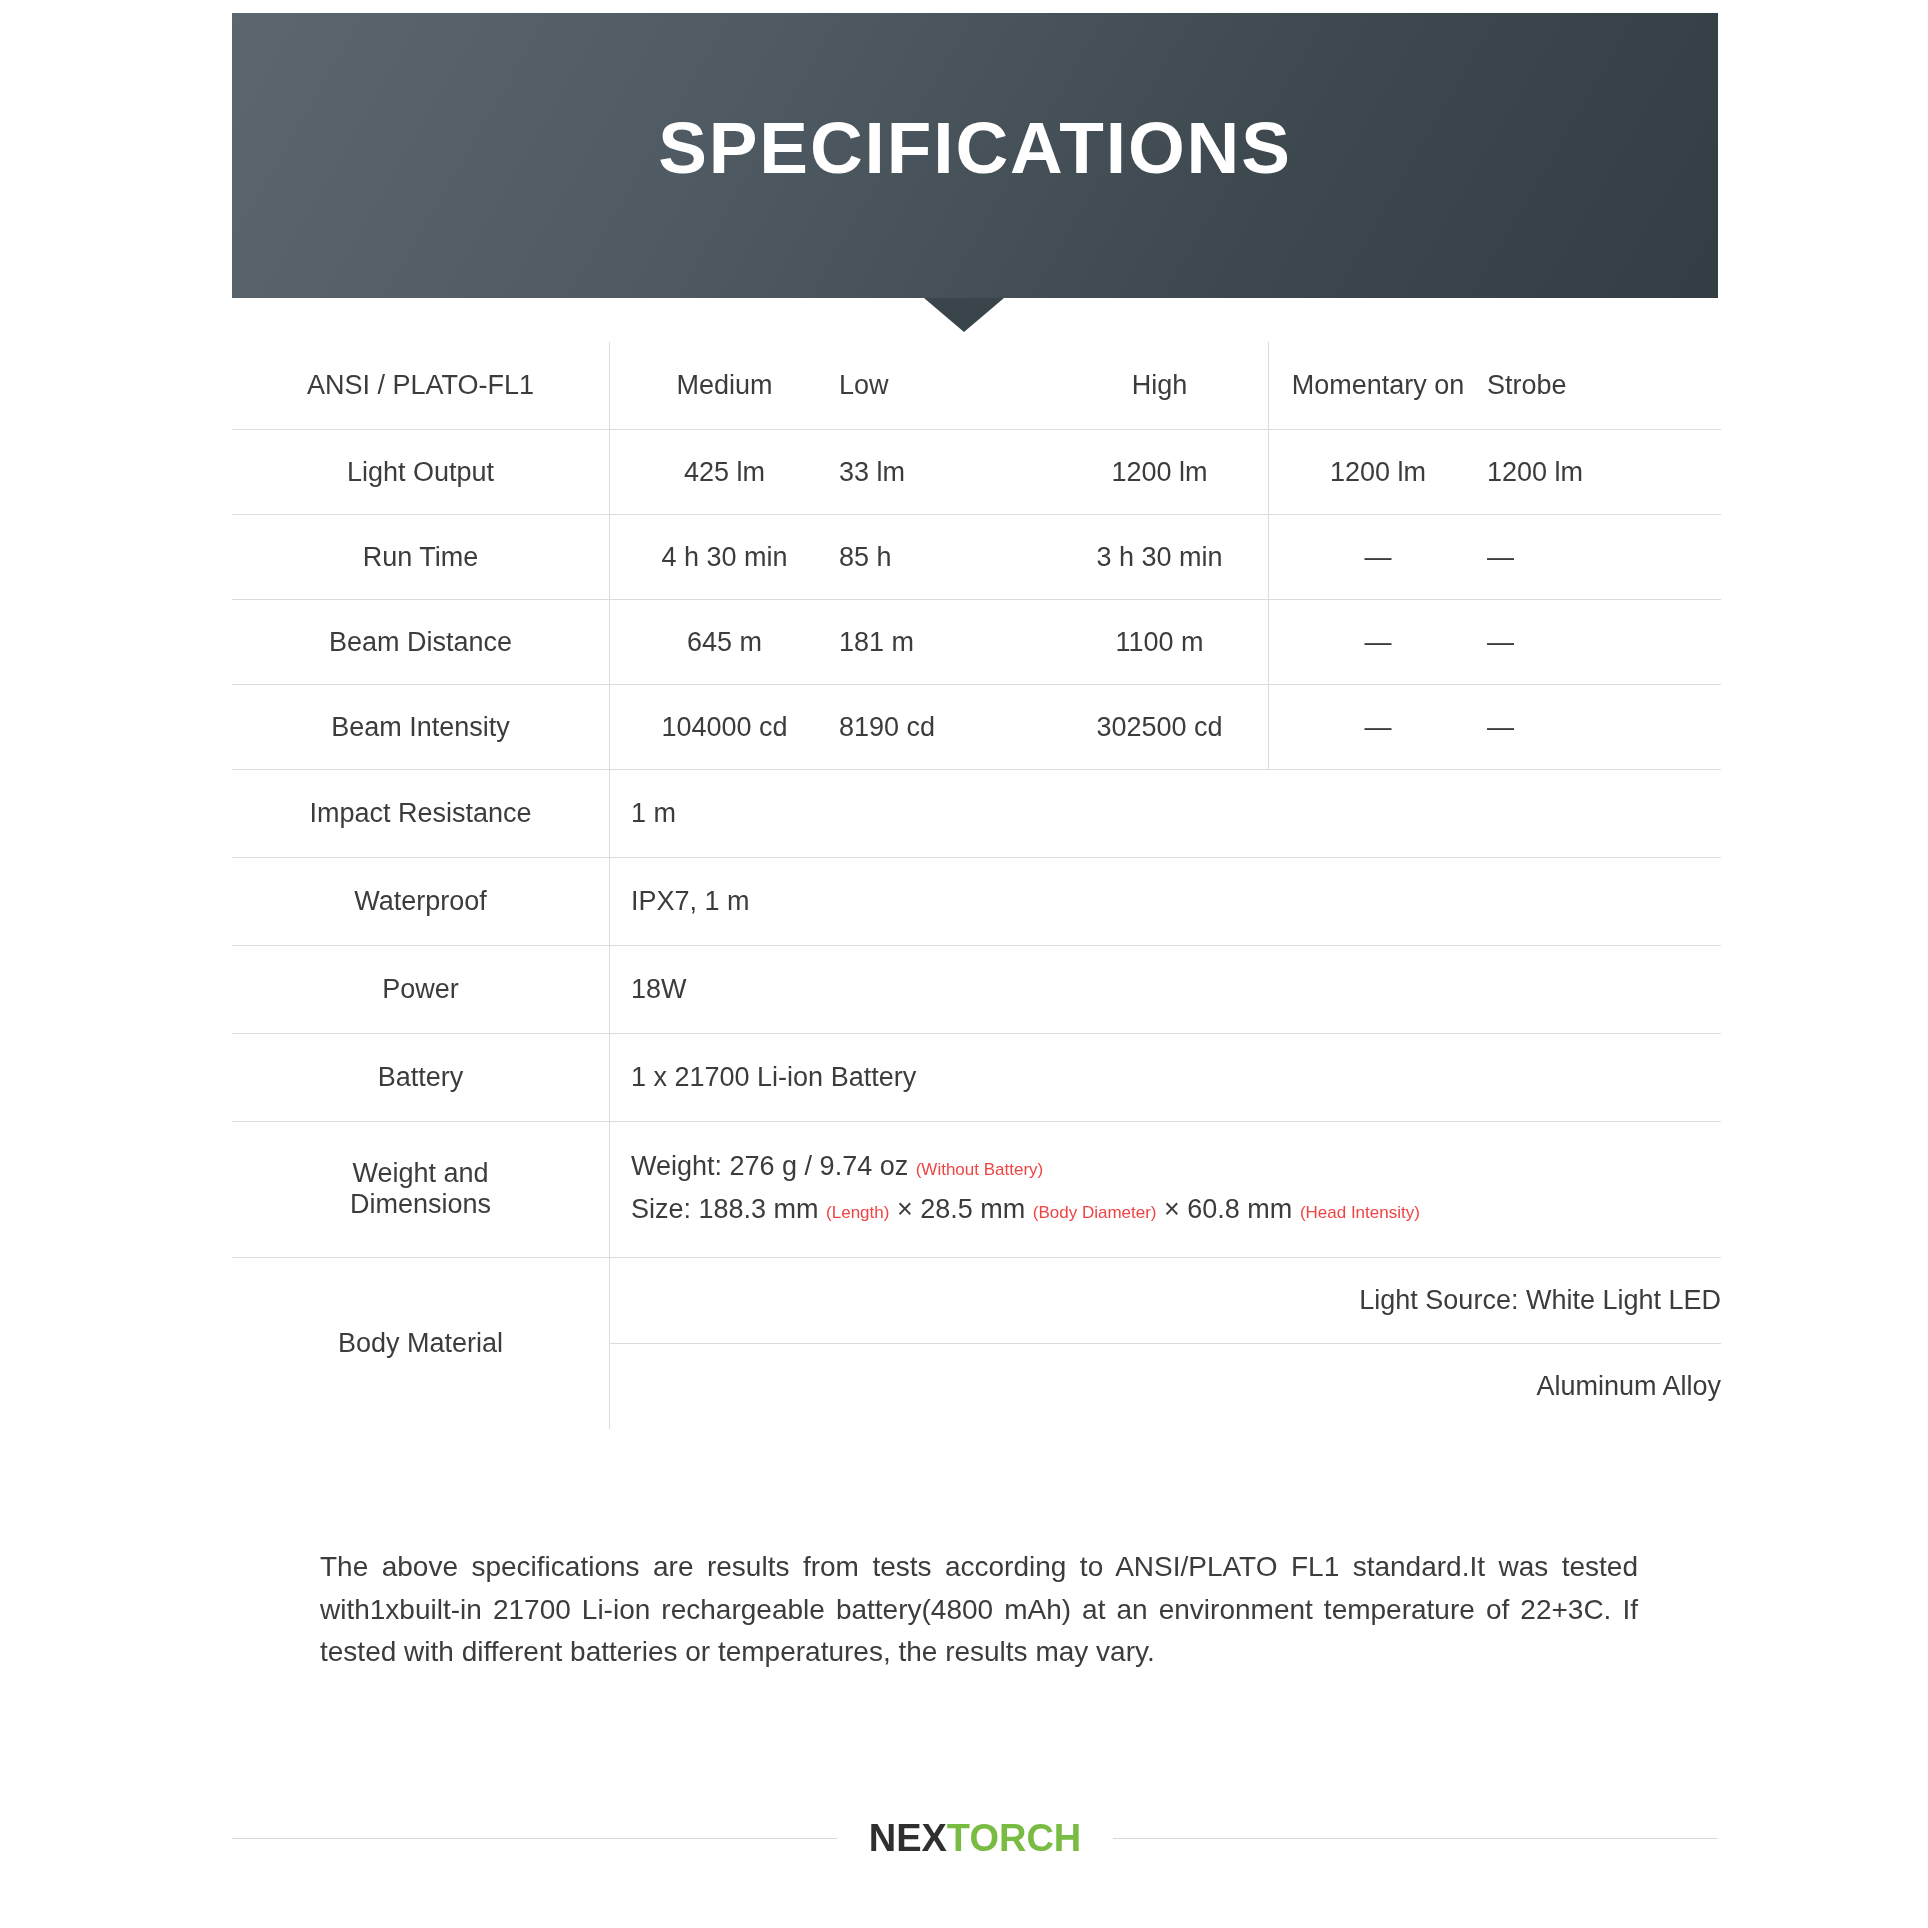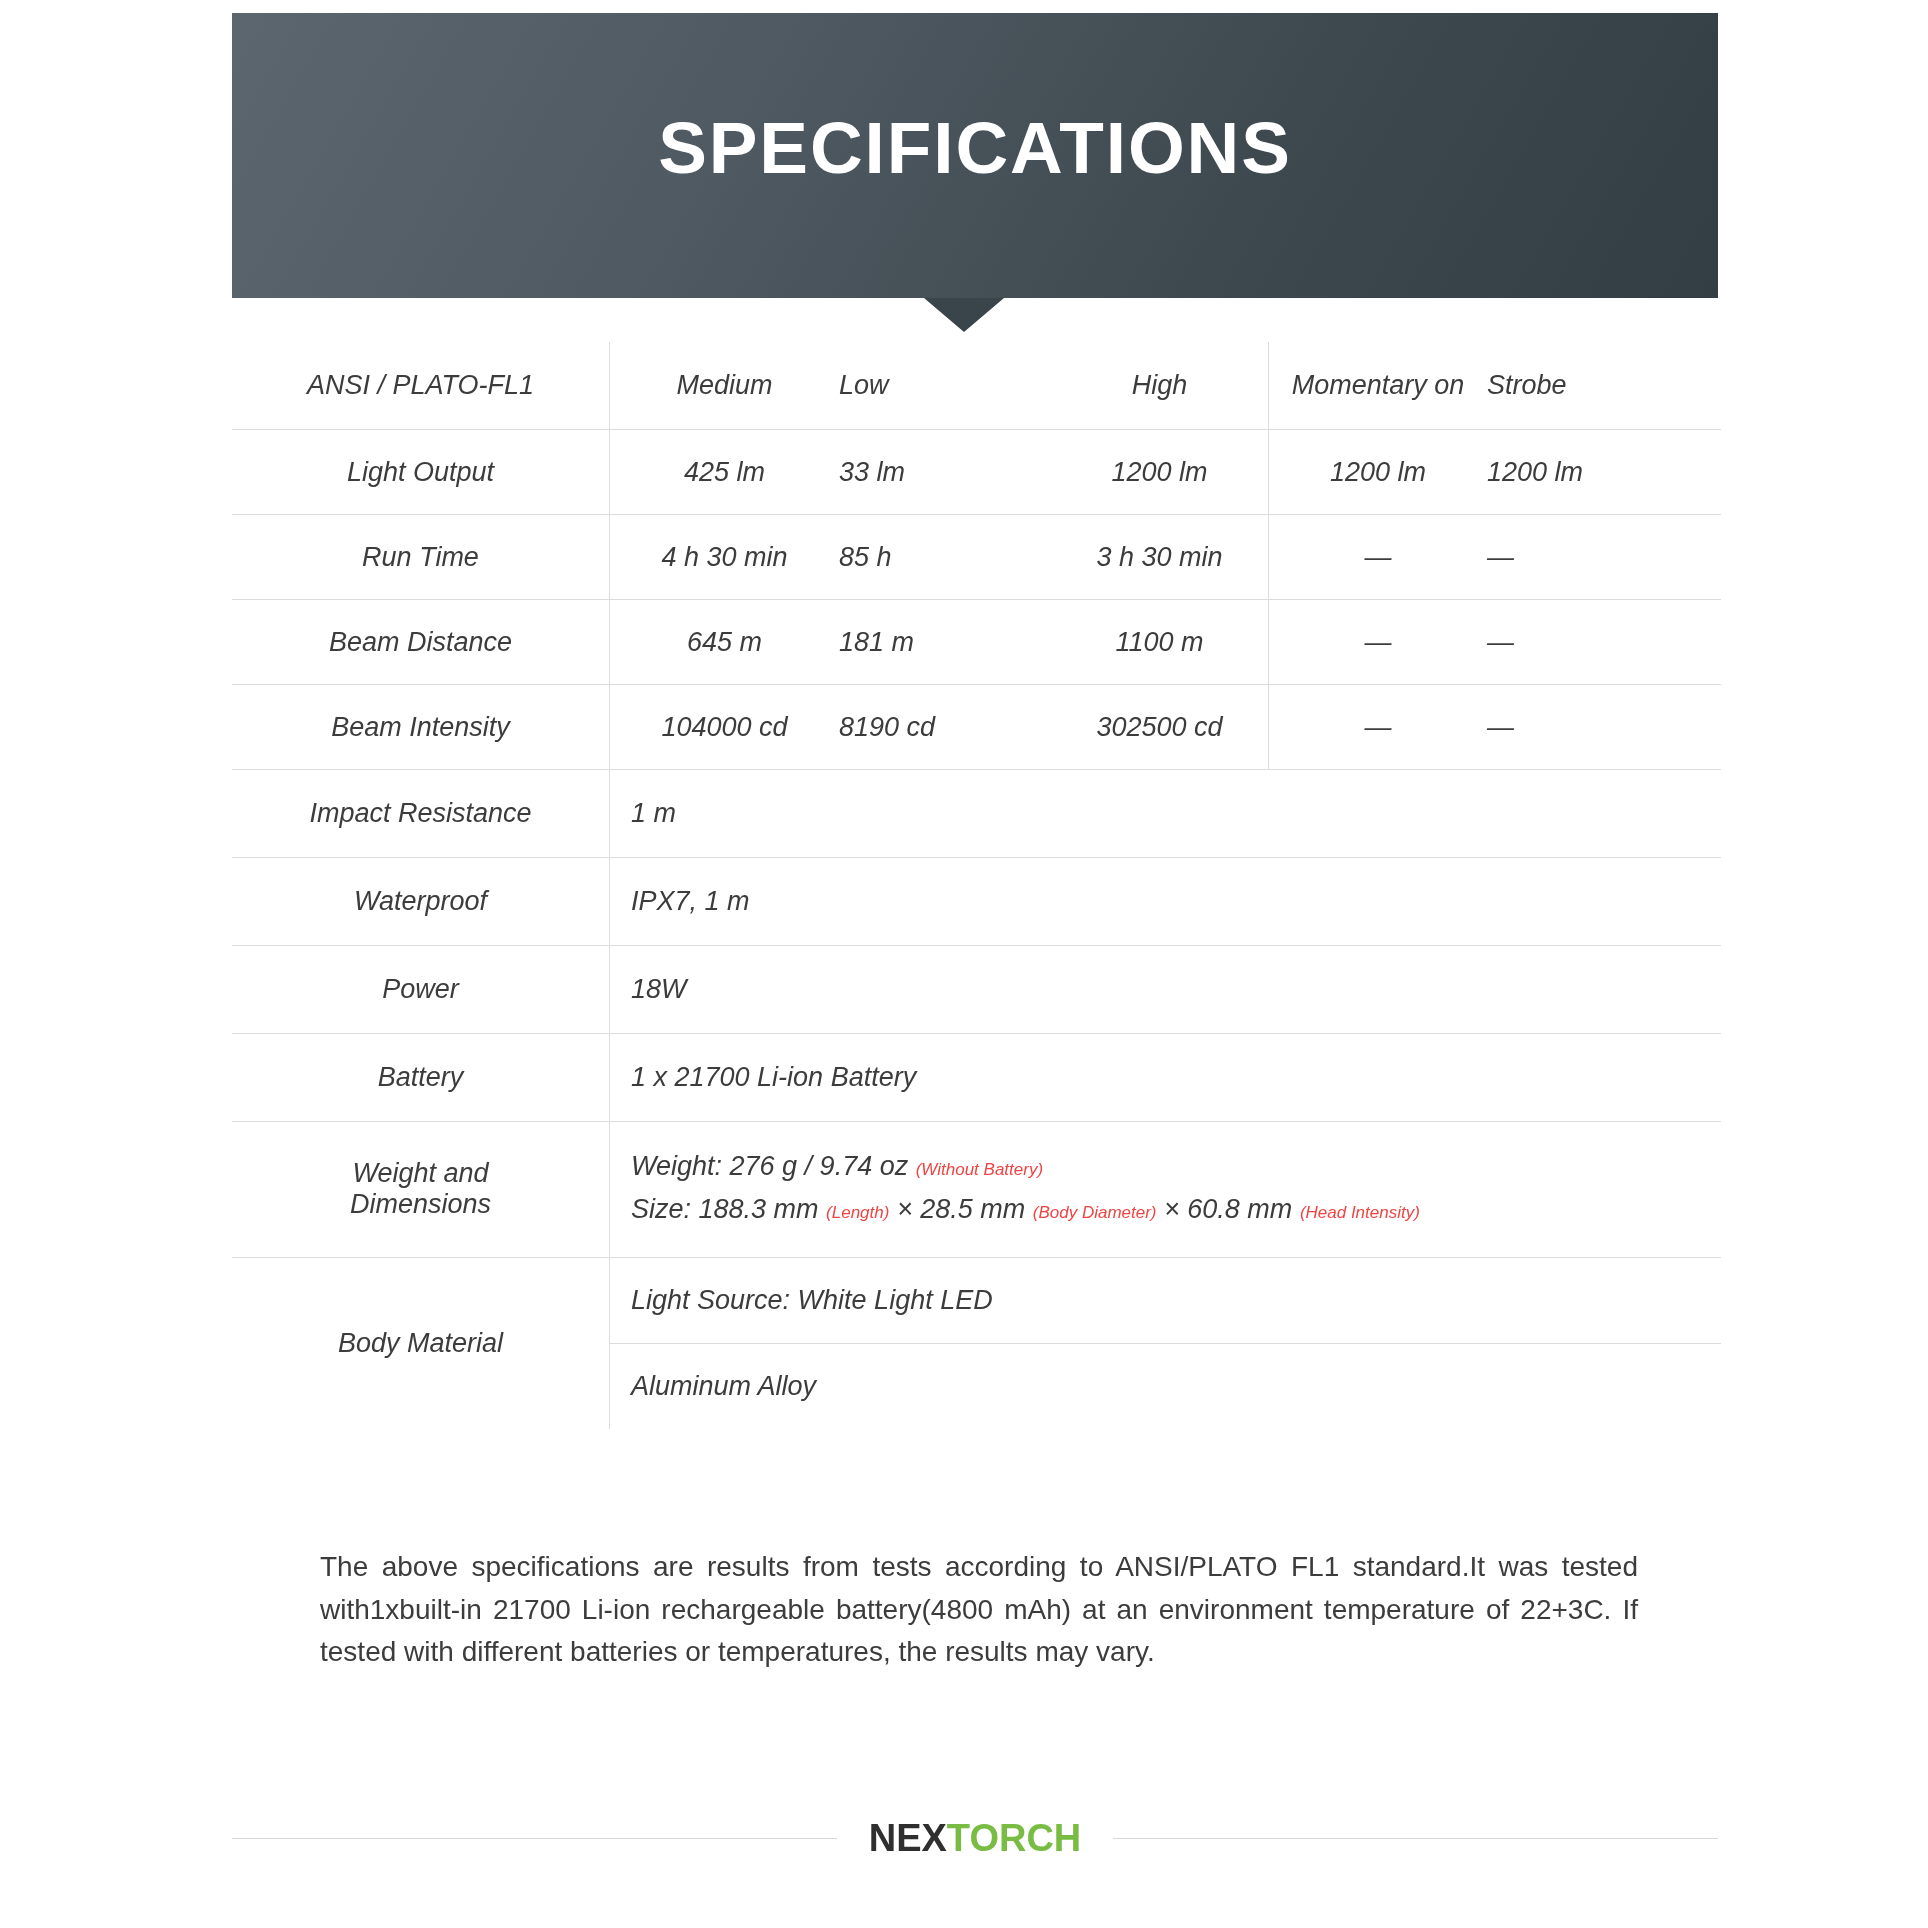--- a/index.html
+++ b/index.html
@@ -56,21 +56,20 @@
   .table-wrap {
     position: absolute;
     left: 232px;
     top: 342px;
     width: 1486px;
   }
   table.spec {
     border-collapse: collapse;
     width: 100%;
     table-layout: fixed;
-    font-style: italic;
   }
   table.spec td {
     border-bottom: 0.9px solid #dcdcdc;
     font-size: 27px;
     color: #3c3c3c;
     padding: 0;
     vertical-align: middle;
   }
   .c-label {
     width: 377px;
@@ -104,21 +103,21 @@
     text-align: left;
     padding: 22.6px 0 24.5px 21px !important;
     line-height: 1.62;
   }
   .small-note {
     font-size: 17px;
     color: #ef4444;
   }
   .bm-label { vertical-align: middle; }
   .bm-line {
-    text-align: left;
+    text-align: right;
     padding-left: 21px !important;
     height: 85px;
   }
   .no-bottom { border-bottom: none !important; }
 
   
   .footnote {
     position: absolute;
     left: 320px;
     top: 1546px;

